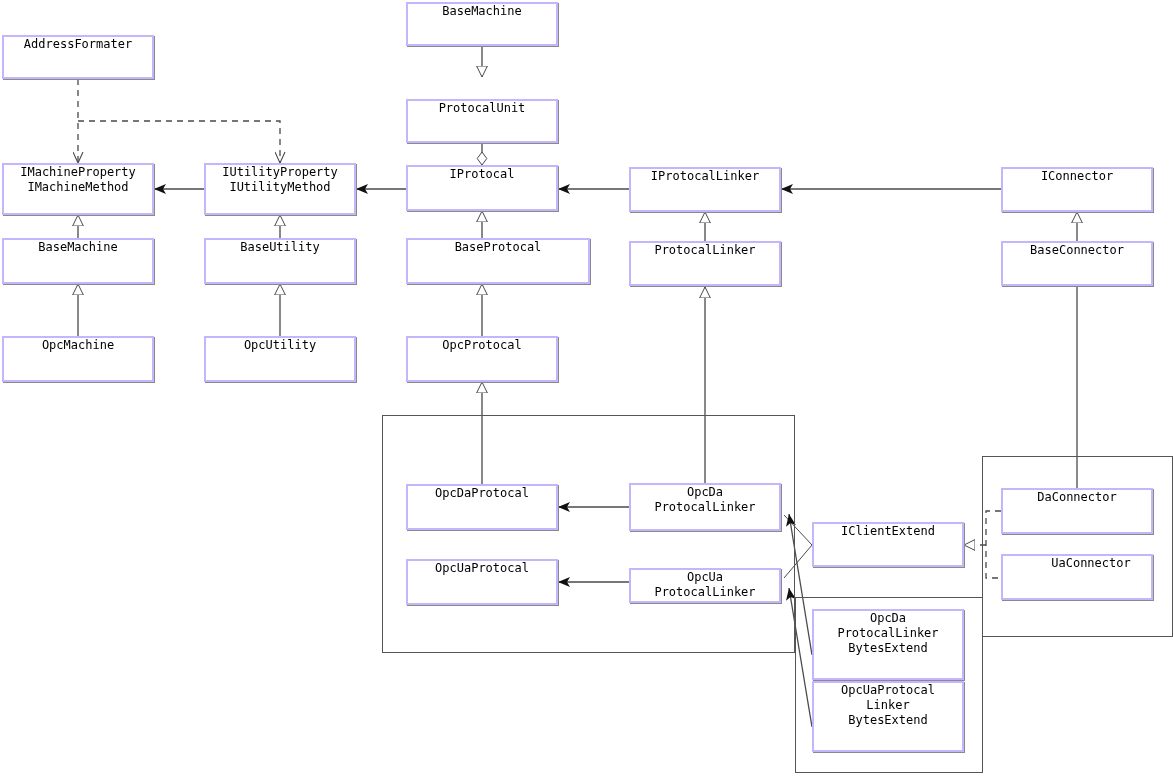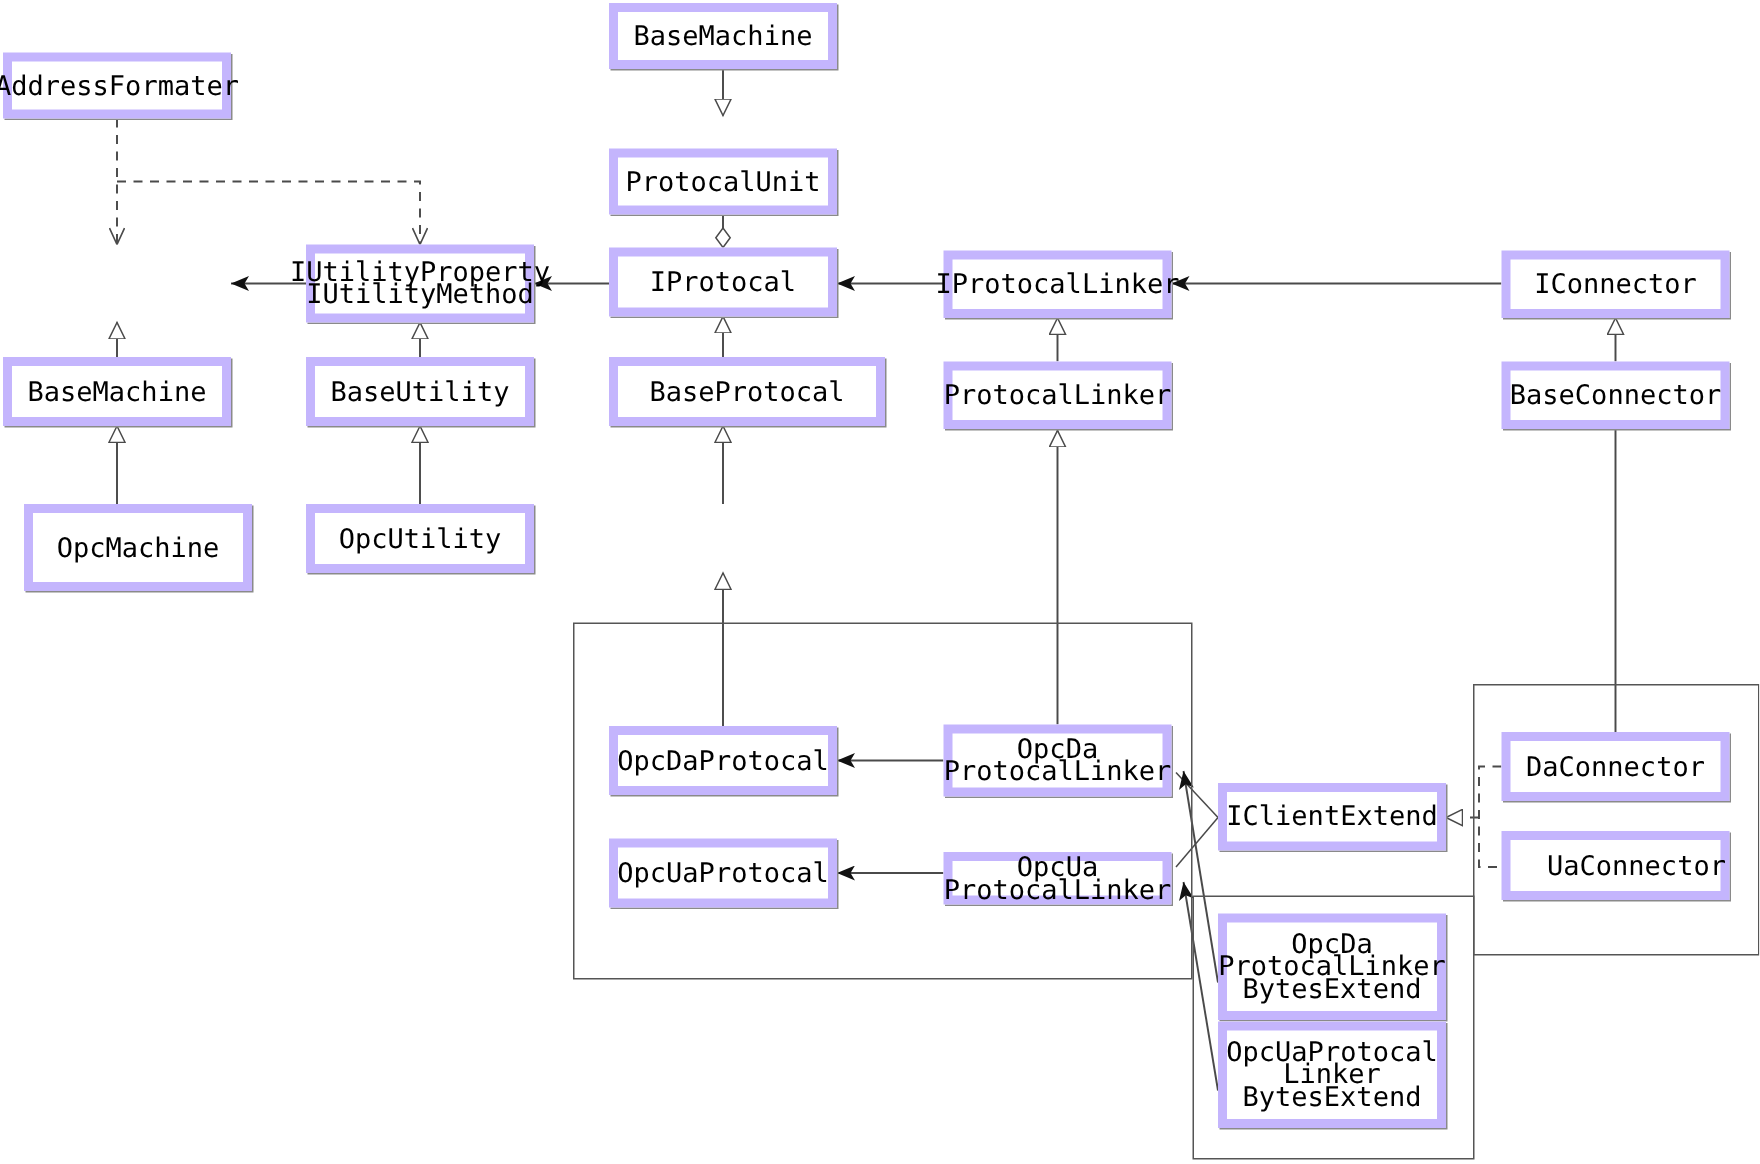--- a/index.html
+++ b/index.html
@@ -18,27 +18,27 @@
   #svg-layer{
     position:absolute;
     left:0;top:0;
     width:1173px;height:776px;
     pointer-events:none;
   }
   .node{
     position:absolute;
     box-sizing:border-box;
     background:#ffffff;
-    border:6px solid #c4b5fd;
+    border:2px solid #c4b5fd;
     box-shadow:1px 1px 0 0 #8a8a8a;
     display:flex;
-    align-items:center;
+    align-items:flex-start;
     justify-content:center;
     text-align:center;
-    font-size:18px;
+    font-size:12px;
     line-height:15px;
     letter-spacing:0px;
     white-space:pre-line;
     z-index:3;
   }
   .group-box{
     position:absolute;
     box-sizing:border-box;
     border:1px solid #555555;
     background:transparent;
@@ -181,44 +181,47 @@
 
     </g>
   </svg>
 
   <div class="node" style="left:406px;top:2px;width:152px;height:44px;"><span>BaseMachine</span></div>
 
   <div class="node" style="left:2px;top:35px;width:152px;height:44px;"><span>AddressFormater</span></div>
 
   <div class="node" style="left:406px;top:77px;width:152px;height:44px;margin-top:22px;"><span>ProtocalUnit</span></div>
 
+  <div class="node" style="left:2px;top:163px;width:152px;height:52px;"><span>IMachineProperty
+IMachineMethod</span></div>
 
   <div class="node" style="left:204px;top:163px;width:152px;height:52px;"><span>IUtilityProperty
 IUtilityMethod</span></div>
 
   <div class="node" style="left:406px;top:165px;width:152px;height:46px;"><span>IProtocal</span></div>
 
   <div class="node" style="left:629px;top:167px;width:152px;height:45px;"><span>IProtocalLinker</span></div>
 
   <div class="node" style="left:1001px;top:167px;width:152px;height:45px;"><span>IConnector</span></div>
 
   <div class="node" style="left:2px;top:238px;width:152px;height:46px;"><span>BaseMachine</span></div>
 
   <div class="node" style="left:204px;top:238px;width:152px;height:46px;"><span>BaseUtility</span></div>
 
   <div class="node" style="left:406px;top:238px;width:184px;height:46px;"><span>BaseProtocal</span></div>
 
   <div class="node" style="left:629px;top:241px;width:152px;height:45px;"><span>ProtocalLinker</span></div>
 
   <div class="node" style="left:1001px;top:241px;width:152px;height:45px;"><span>BaseConnector</span></div>
 
-  <div class="node" style="left:16px;top:336px;width:152px;height:58px;"><span>OpcMachine</span></div>
+  <div class="node" style="left:2px;top:336px;width:152px;height:46px;"><span>OpcMachine</span></div>
 
   <div class="node" style="left:204px;top:336px;width:152px;height:46px;"><span>OpcUtility</span></div>
 
+  <div class="node" style="left:406px;top:336px;width:152px;height:46px;"><span>OpcProtocal</span></div>
 
   <div class="node" style="left:406px;top:484px;width:152px;height:46px;"><span>OpcDaProtocal</span></div>
 
   <div class="node" style="left:629px;top:483px;width:152px;height:48px;"><span>OpcDa
 ProtocalLinker</span></div>
 
   <div class="node" style="left:812px;top:522px;width:152px;height:45px;"><span>IClientExtend</span></div>
 
   <div class="node" style="left:1001px;top:488px;width:152px;height:46px;"><span>DaConnector</span></div>
 

